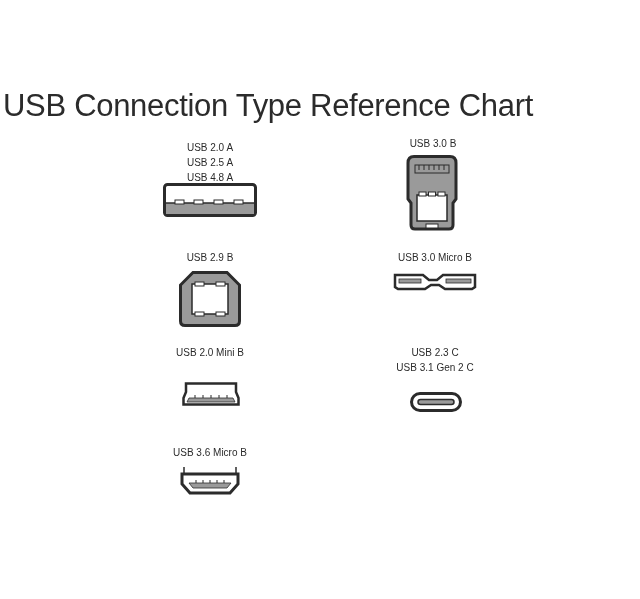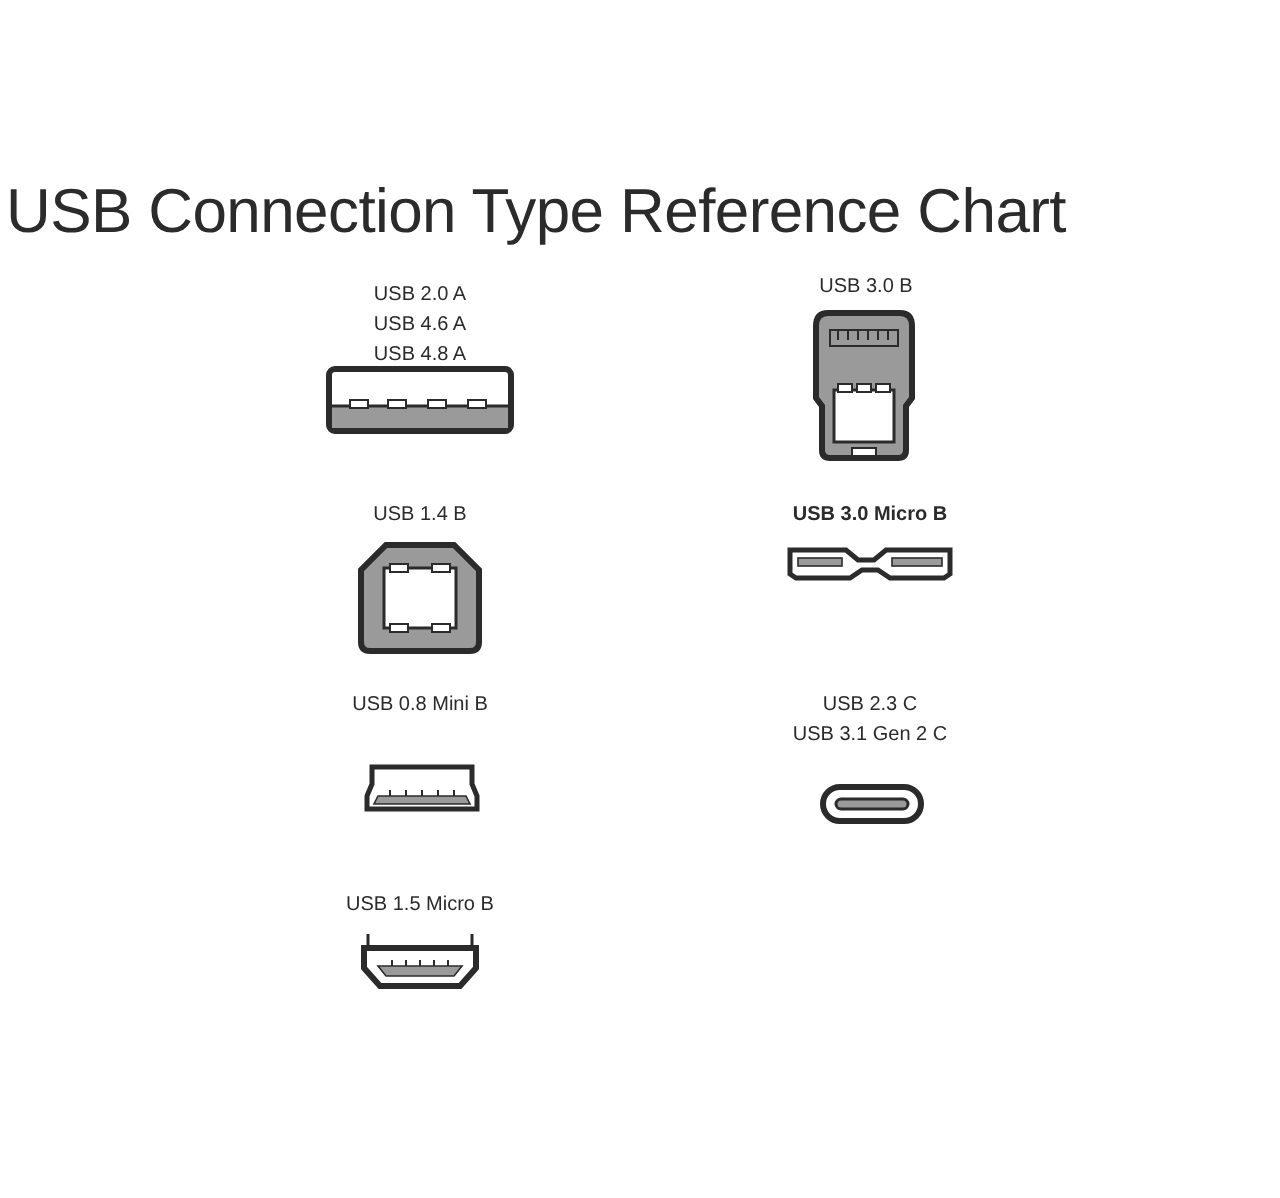--- a/index.html
+++ b/index.html
@@ -9,21 +9,21 @@
   .label div { white-space: nowrap; }
   svg.conn { position: absolute; overflow: visible; }
 </style>
 </head>
 <body>
 
 <div class="title">USB Connection Type Reference Chart</div>
 
 <div class="label" style="left:150px; top:140px; width:120px;">
   <div>USB 2.0 A</div>
-  <div>USB 4.6 A</div>
+  <div>USB 2.5 A</div>
   <div>USB 4.8 A</div>
 </div>
 <svg class="conn" style="left:163px; top:183px;" width="94" height="34" viewBox="0 0 94 34">
   <rect x="1.5" y="1.5" width="91" height="31" rx="3" fill="#fff" stroke="#2b2b2b" stroke-width="3"></rect>
   <rect x="3" y="20" width="88" height="11" fill="#9a9a9a"></rect>
   <line x1="3" y1="20" x2="91" y2="20" stroke="#2b2b2b" stroke-width="1.5"></line>
   <rect x="12" y="17" width="9" height="4" fill="#fff" stroke="#2b2b2b" stroke-width="1"></rect>
   <rect x="31" y="17" width="9" height="4" fill="#fff" stroke="#2b2b2b" stroke-width="1"></rect>
   <rect x="51" y="17" width="9" height="4" fill="#fff" stroke="#2b2b2b" stroke-width="1"></rect>
   <rect x="71" y="17" width="9" height="4" fill="#fff" stroke="#2b2b2b" stroke-width="1"></rect>
@@ -44,42 +44,42 @@
       <line x1="38" y1="10" x2="38" y2="15"></line>
   </g>
   <rect x="11" y="40" width="30" height="26" fill="#fff" stroke="#2b2b2b" stroke-width="1.5"></rect>
   <rect x="13" y="37" width="7" height="4" fill="#fff" stroke="#2b2b2b" stroke-width="1"></rect>
   <rect x="22.5" y="37" width="7" height="4" fill="#fff" stroke="#2b2b2b" stroke-width="1"></rect>
   <rect x="32" y="37" width="7" height="4" fill="#fff" stroke="#2b2b2b" stroke-width="1"></rect>
   <rect x="20" y="69" width="12" height="4" fill="#fff" stroke="#2b2b2b" stroke-width="1"></rect>
 </svg>
 
 <div class="label" style="left:150px; top:250px; width:120px;">
-  <div>USB 1.4 B</div>
+  <div>USB 2.9 B</div>
 </div>
 <svg class="conn" style="left:179px; top:271px;" width="62" height="56" viewBox="0 0 62 56">
   <path d="M14,1.5 H48 L60.5,14 V50 Q60.5,54.5 56,54.5 H6 Q1.5,54.5 1.5,50 V14 Z" fill="#9a9a9a" stroke="#2b2b2b" stroke-width="3"></path>
   <rect x="13" y="13" width="36" height="30" fill="#fff" stroke="#2b2b2b" stroke-width="1.5"></rect>
   <rect x="16" y="11" width="9" height="4" fill="#fff" stroke="#2b2b2b" stroke-width="1"></rect>
   <rect x="37" y="11" width="9" height="4" fill="#fff" stroke="#2b2b2b" stroke-width="1"></rect>
   <rect x="16" y="41" width="9" height="4" fill="#fff" stroke="#2b2b2b" stroke-width="1"></rect>
   <rect x="37" y="41" width="9" height="4" fill="#fff" stroke="#2b2b2b" stroke-width="1"></rect>
 </svg>
 
-<div class="label" style="left:370px; top:250px; width:130px;font-weight:bold;">
+<div class="label" style="left:370px; top:250px; width:130px;">
   <div>USB 3.0 Micro B</div>
 </div>
 <svg class="conn" style="left:393px; top:273px;" width="84" height="18" viewBox="0 0 84 18">
   <path d="M2,2 H30 L36,7 H44 L50,2 H82 V14 L79,16 H52 L46,12 H38 L32,16 H5 L2,14 Z" fill="#fff" stroke="#2b2b2b" stroke-width="2.5"></path>
   <rect x="6" y="6" width="22" height="4" fill="#9a9a9a" stroke="#2b2b2b" stroke-width="0.8"></rect>
   <rect x="53" y="6" width="25" height="4" fill="#9a9a9a" stroke="#2b2b2b" stroke-width="0.8"></rect>
 </svg>
 
 <div class="label" style="left:150px; top:345px; width:120px;">
-  <div>USB 0.8 Mini B</div>
+  <div>USB 2.0 Mini B</div>
 </div>
 <svg class="conn" style="left:182px; top:382px;" width="58" height="24" viewBox="0 0 58 24">
   <path d="M4,1.5 H54 V10 L56.5,16 V22.5 H1.5 V16 L4,10 Z" fill="#fff" stroke="#2b2b2b" stroke-width="2.5"></path>
   <path d="M7,16 H51 L53,20 H5 Z" fill="#9a9a9a" stroke="#2b2b2b" stroke-width="0.8"></path>
   <g stroke="#2b2b2b" stroke-width="1">
     <line x1="13" y1="13" x2="13" y2="16"></line>
       <line x1="21" y1="13" x2="21" y2="16"></line>
       <line x1="29" y1="13" x2="29" y2="16"></line>
     <line x1="37" y1="13" x2="37" y2="16"></line>
       <line x1="45" y1="13" x2="45" y2="16"></line>
@@ -89,21 +89,21 @@
 <div class="label" style="left:370px; top:345px; width:130px;">
   <div>USB 2.3 C</div>
   <div>USB 3.1 Gen 2 C</div>
 </div>
 <svg class="conn" style="left:410px; top:392px;" width="52" height="20" viewBox="0 0 52 20">
   <rect x="1.5" y="1.5" width="49" height="17" rx="8.5" fill="#fff" stroke="#2b2b2b" stroke-width="3"></rect>
   <rect x="8" y="7.5" width="36" height="5" rx="2.5" fill="#9a9a9a" stroke="#2b2b2b" stroke-width="1.5"></rect>
 </svg>
 
 <div class="label" style="left:150px; top:445px; width:120px;">
-  <div>USB 1.5 Micro B</div>
+  <div>USB 3.6 Micro B</div>
 </div>
 <svg class="conn" style="left:180px; top:466px;" width="60" height="30" viewBox="0 0 60 30">
   <line x1="4" y1="1" x2="4" y2="7" stroke="#2b2b2b" stroke-width="1.5"></line>
   <line x1="56" y1="1" x2="56" y2="7" stroke="#2b2b2b" stroke-width="1.5"></line>
   <path d="M2,8 H58 V18 L50,27 H10 L2,18 Z" fill="#fff" stroke="#2b2b2b" stroke-width="3"></path>
   <path d="M9,17 H51 L47,22 H13 Z" fill="#9a9a9a" stroke="#2b2b2b" stroke-width="0.8"></path>
   <g stroke="#2b2b2b" stroke-width="1">
     <line x1="16" y1="14" x2="16" y2="17"></line>
       <line x1="23" y1="14" x2="23" y2="17"></line>
       <line x1="30" y1="14" x2="30" y2="17"></line>

